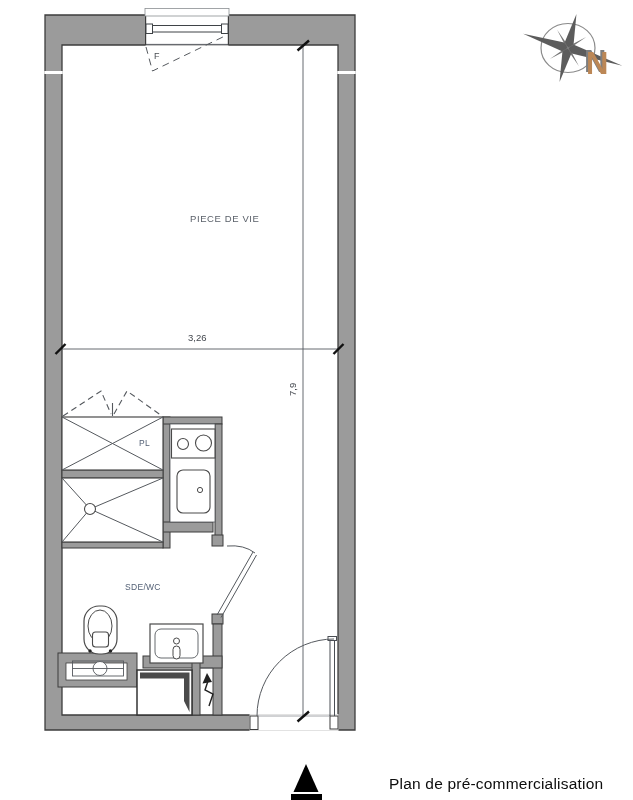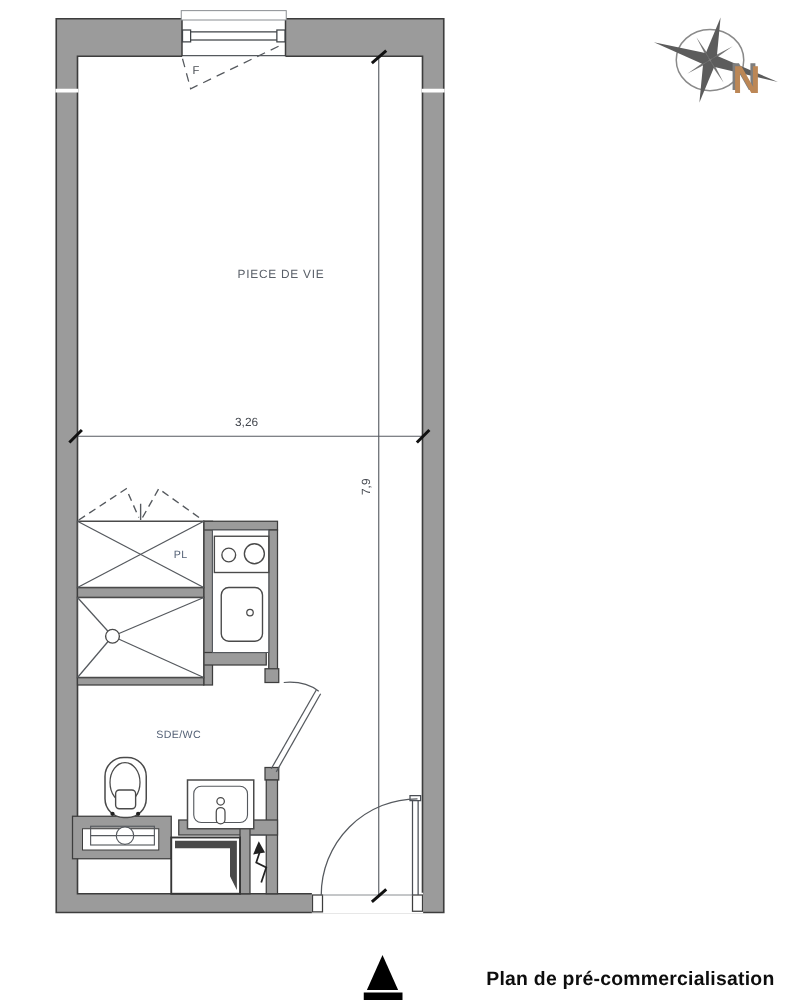--- a/index.html
+++ b/index.html
@@ -12,21 +12,21 @@
   .small-label{fill:#546176;font-size:8.5px;letter-spacing:.3px;}
   .dim-label{fill:#43474e;font-size:9.5px;}
   .f-label{fill:#4a4e54;font-size:9px;}
   #north-letter{
     position:absolute;left:586px;top:48px;
     font-size:31px;font-weight:bold;color:#bc8756;
     text-shadow:-2px -2px 0 #7e7e7e;line-height:1;
   }
   #caption{
     position:absolute;left:389px;top:775px;
-    font-size:15.5px;font-weight:bold;color:#0d0d0d;letter-spacing:.2px;
+    font-size:15.5px;font-weight:normal;color:#0d0d0d;letter-spacing:.2px;
     white-space:nowrap;
   }
 </style>
 </head>
 <body>
 
 <div id="stage">
 
   <svg width="633" height="800" viewBox="0 0 633 800">
 

